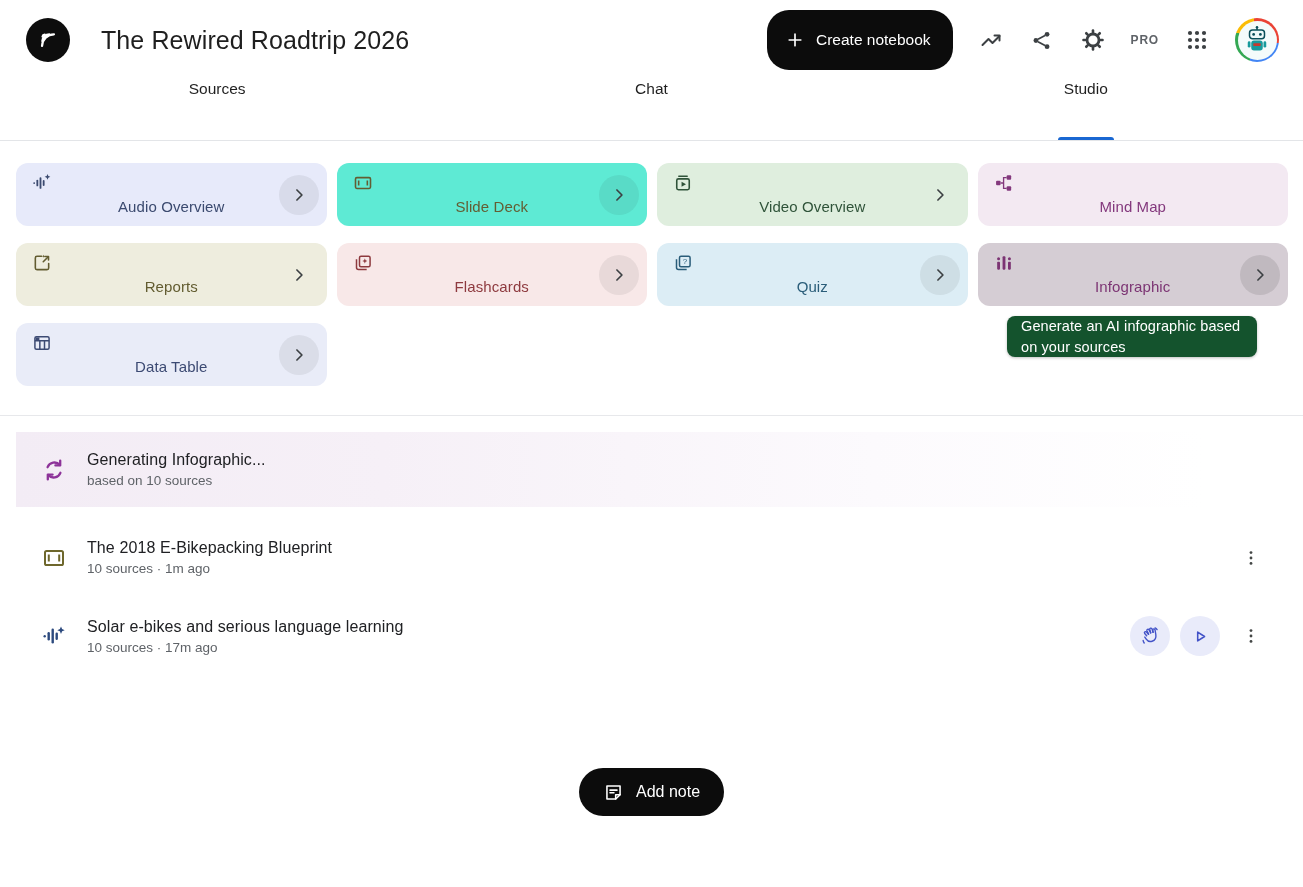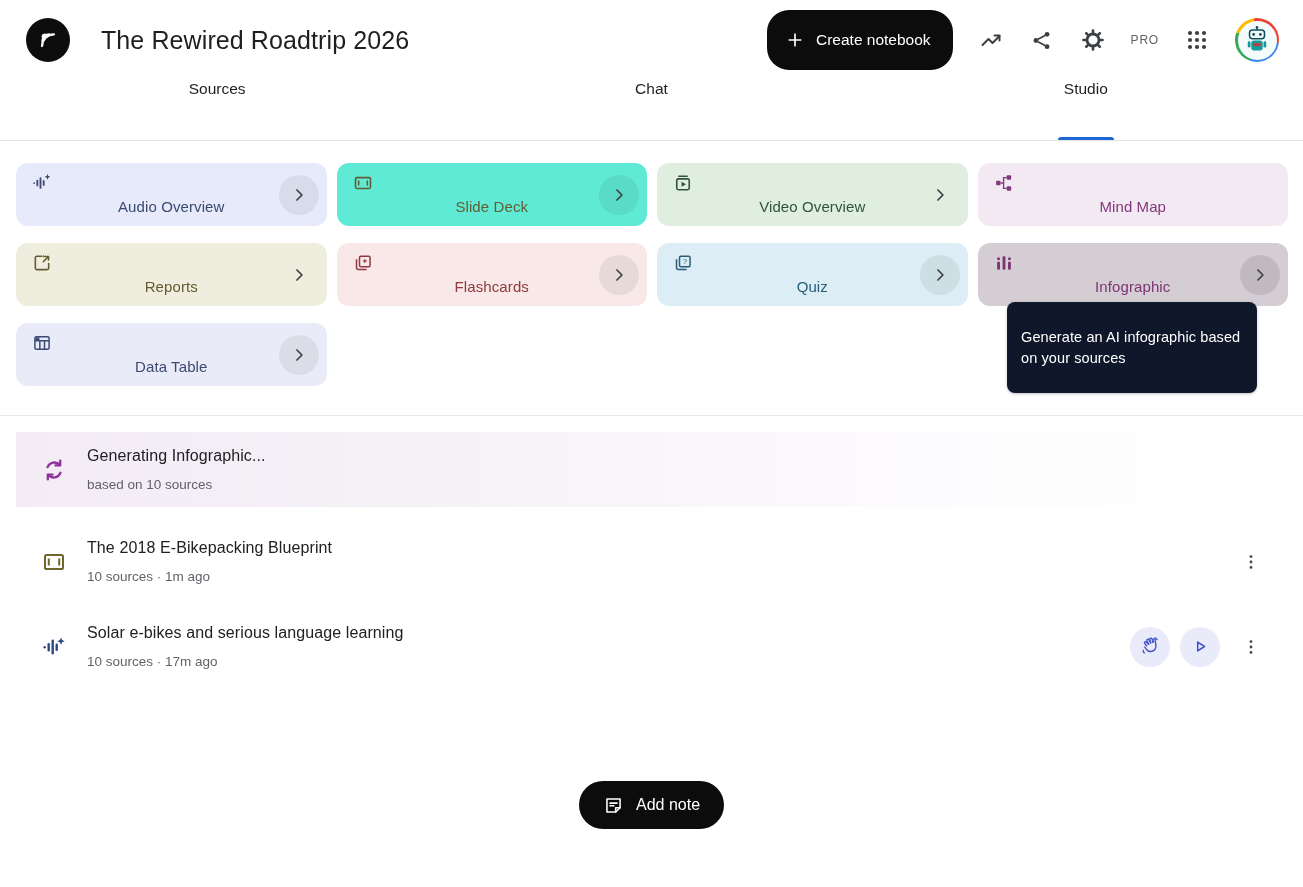--- a/index.html
+++ b/index.html
@@ -12,21 +12,21 @@
     display:flex; align-items:center; justify-content:center; flex:0 0 auto; }
   .nb-title { font-size:25px; font-weight:400; color:#1f1f1f; margin-left:31px;
     letter-spacing:.1px; white-space:nowrap; }
   .header-right { margin-left:auto; display:flex; align-items:center; gap:25px; }
   .create-btn { height:60px; background:#0c0c0c; color:#fff; border:none;
     border-radius:22px; padding:0 22px 0 18px; font-size:15.5px; font-weight:500;
     display:flex; align-items:center; gap:11px; cursor:pointer;
     font-family:"Liberation Sans", sans-serif; }
   .hicon { width:26px; height:26px; display:flex; align-items:center; justify-content:center;
     color:#3c4043; cursor:pointer; }
-  .pro { font-size:12px; color:#5f6368; letter-spacing:.8px; font-weight:400; }
+  .pro { font-size:12px; color:#5f6368; letter-spacing:.8px; font-weight:700; }
   .avatar { width:44px; height:44px; border-radius:50%; padding:2.5px;
     background:conic-gradient(from 20deg,#ea4335 0 22%, #4285f4 22% 50%, #34a853 50% 75%, #fbbc05 75% 92%, #ea4335 92% 100%);
     cursor:pointer; }
   .avatar-inner { width:100%; height:100%; border-radius:50%; background:#f4fbfb;
     display:flex; align-items:center; justify-content:center; overflow:hidden; }
 
   
   .tabbar { height:61px; display:flex; border-bottom:1px solid #e3e5e8; }
   .tab { flex:1; display:flex; justify-content:center;
     font-size:15.5px; font-weight:400; color:#1f1f1f; position:relative; cursor:pointer; }
@@ -42,38 +42,38 @@
     display:flex; flex-direction:column; justify-content:space-between; cursor:pointer; }
   .card-icon { width:20px; height:20px; }
   .card-icon svg { width:20px; height:20px; display:block; }
   .card-label { font-size:15px; letter-spacing:.1px;text-align:center; }
   .chev-wrap { position:absolute; right:8px; top:50%; transform:translateY(-50%);
     width:40px; height:40px; border-radius:50%; display:flex; align-items:center;
     justify-content:center; color:#3c4043; }
   .chev-circle { background:rgba(31,31,31,.07); }
   .chev-dark { background:rgba(31,31,31,.11); }
 
-  .tooltip { position:absolute; top:161px; right:46px; width:250px; z-index:5;
-    background:#0f172a; color:#fff; border-radius:8px; padding:25px 14px;
+  .tooltip { position:absolute; top:175px; right:46px; width:250px; z-index:5;
+    background:#14532d; color:#fff; border-radius:8px; padding:0 14px;
     font-size:14.5px; line-height:1.42; letter-spacing:.1px;
     box-shadow:0 1px 3px rgba(0,0,0,.25); }
 
   .divider { border-top:1px solid #e7e8eb; }
 
   
   .outputs { padding-top:16px; }
   .gen-row { margin:0 63px 0 16px; height:75px; display:flex; align-items:center;
     padding-left:26px; gap:21px;
     background:linear-gradient(90deg,#f3ecf5 0%, #f6f0f7 30%, #fcfafd 70%, #ffffff 97%); }
   .out-row { margin:0 40px 0 16px; display:flex; align-items:center; padding-left:26px; gap:21px; }
   .row-ebike { margin-top:32px; }
   .row-solar { margin-top:40px; }
   .out-icon { width:24px; height:24px; flex:0 0 auto; }
   .out-icon svg { width:24px; height:24px; display:block; }
-  .out-text { display:flex; flex-direction:column; gap:12px; }
+  .out-text { display:flex; flex-direction:column; gap:4px; }
   .out-title { font-size:16px; color:#202124; letter-spacing:.1px; }
   .out-sub { font-size:13.5px; color:#5f6368; }
   .out-actions { margin-left:auto; display:flex; align-items:center; gap:10px; }
   .action-circle { width:40px; height:40px; border-radius:50%; background:#e9ebfa;
     display:flex; align-items:center; justify-content:center; color:#4353c8; cursor:pointer; }
   .menu-dots { width:24px; height:24px; display:flex; align-items:center;
     justify-content:center; color:#444746; cursor:pointer; margin-left:9px; }
   .sync-icon { color:#8d3399; }
   .icon-olive { color:#6e672c; }
   .icon-navy { color:#2c4a7e; }

